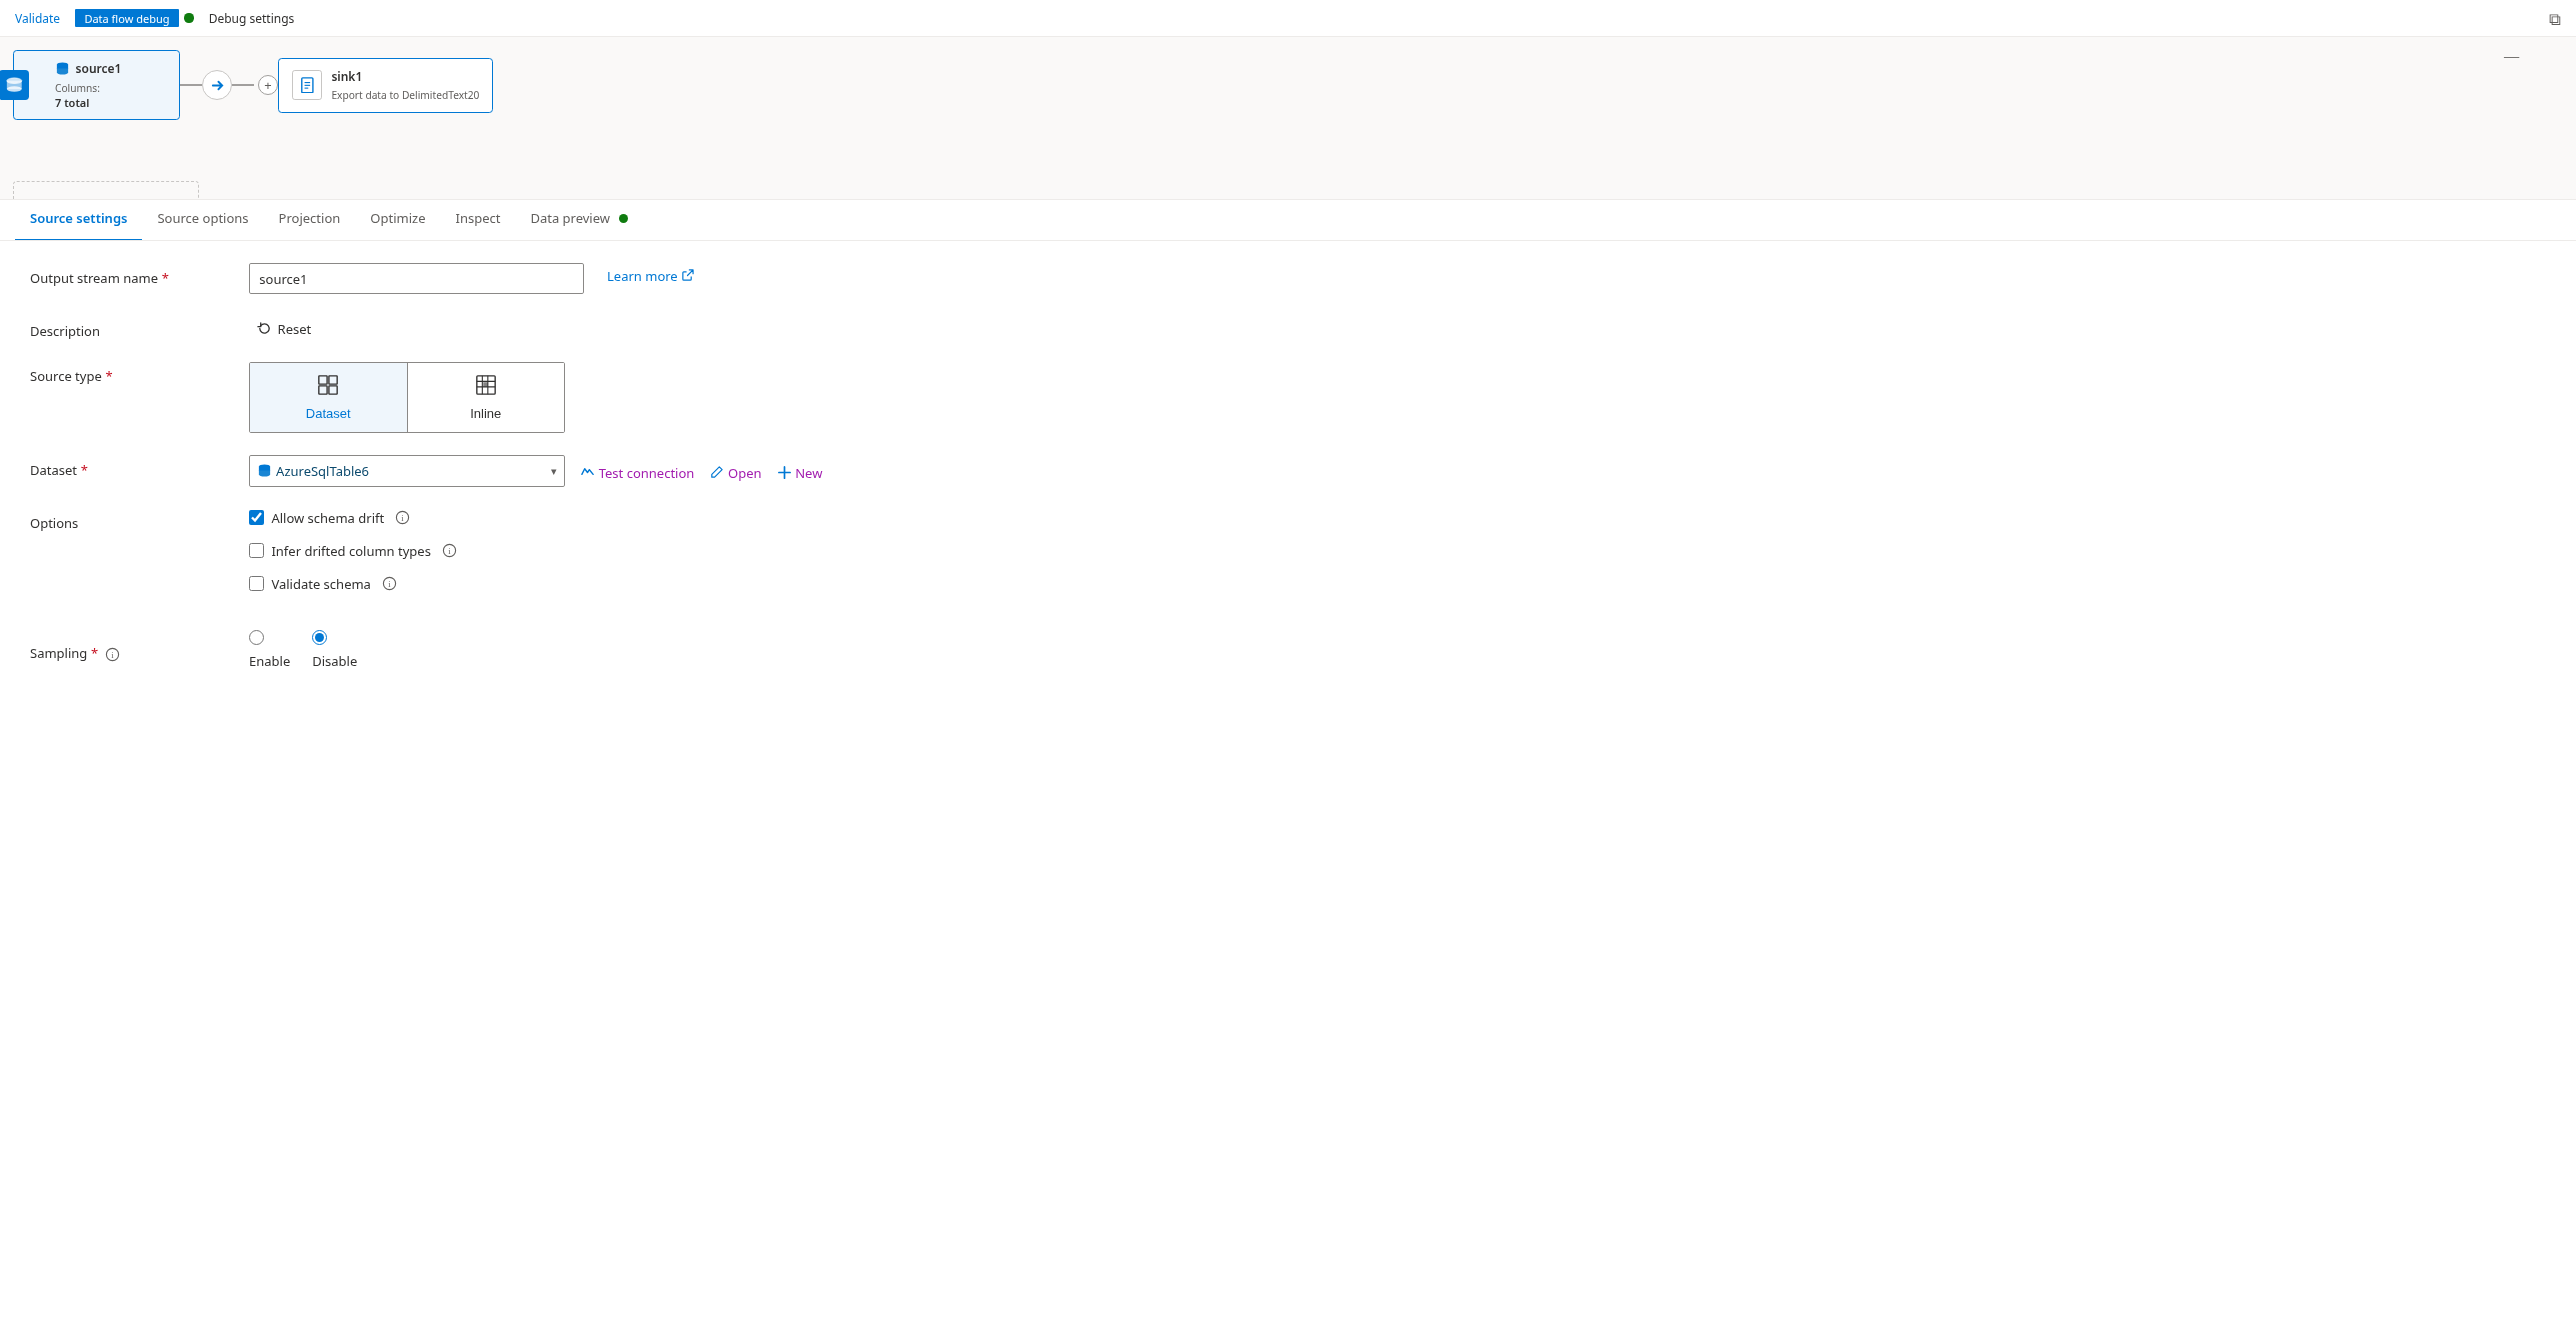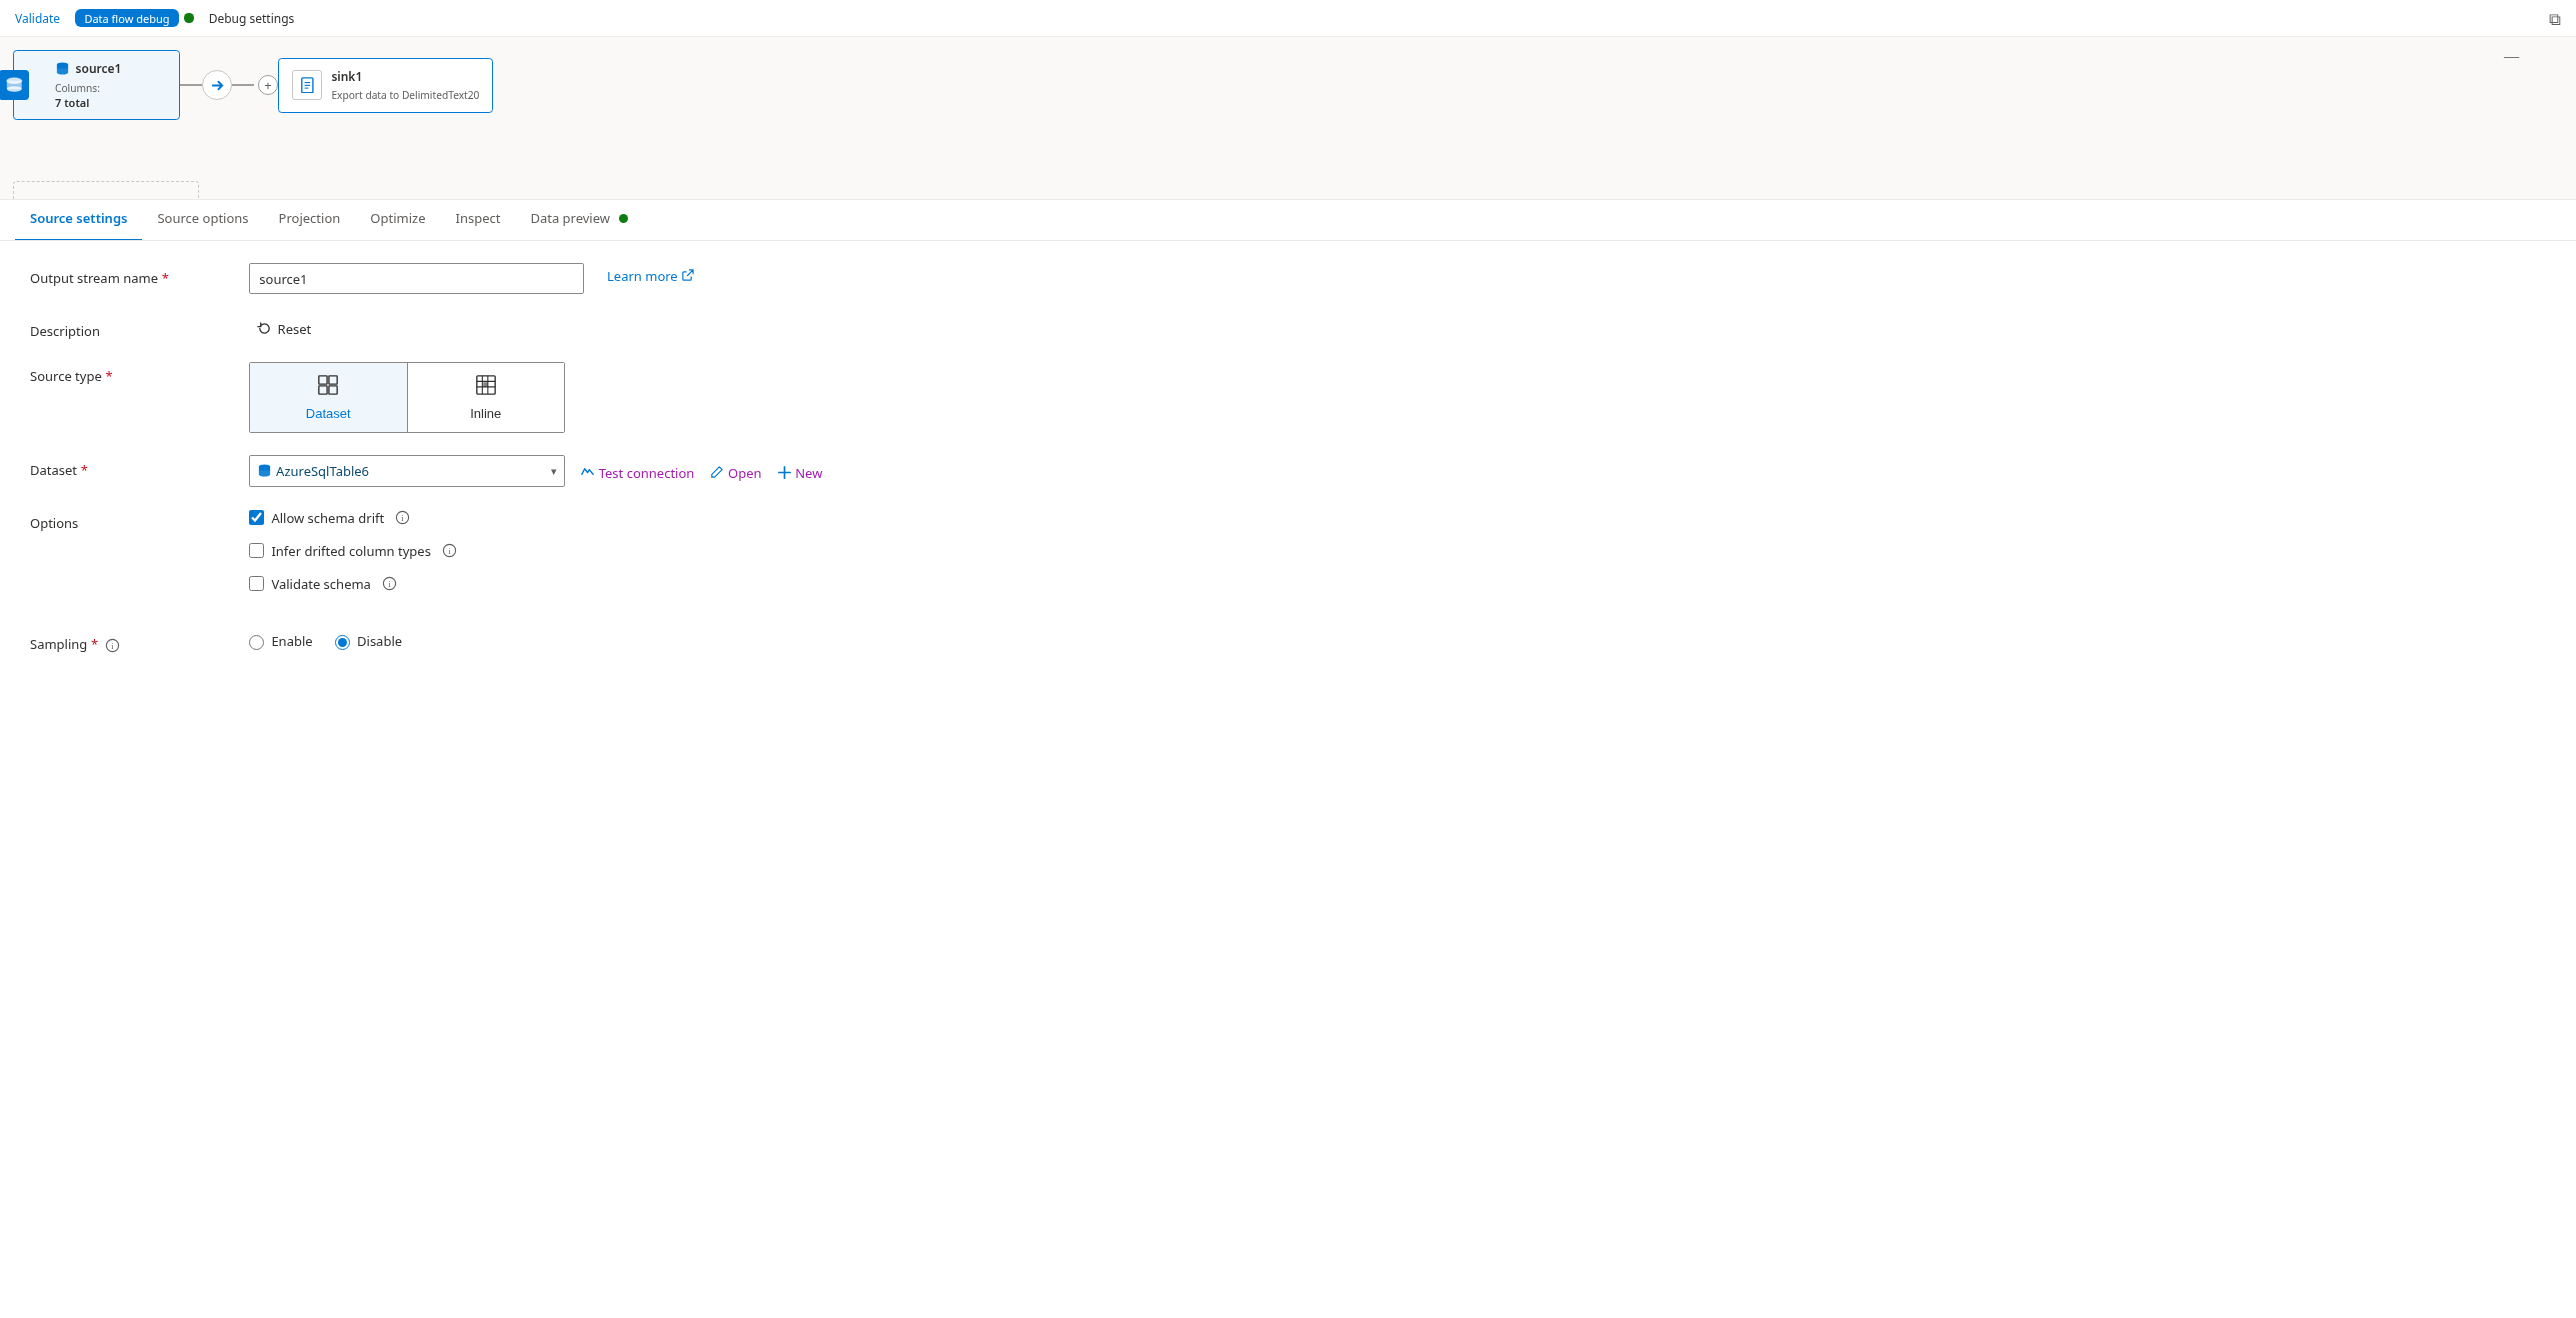--- a/index.html
+++ b/index.html
@@ -29,21 +29,21 @@
       color: #323130;
     }
     .validate-btn {
       color: #0078d4;
       cursor: pointer;
       font-size: 12px;
     }
     .debug-toggle {
       background: #0078d4;
       color: #fff;
-      border-radius: 6px;
+      border-radius: 1px;
       padding: 1.9px 9.3px;
       font-size: 11px;
     }
     .green-dot {
       width: 9.3px; height: 9.3px;
       background: #107c10;
       border-radius: 50%;
       display: inline-block;
     }
     .top-bar-right {
@@ -346,23 +346,24 @@
     .info-icon {
       color: #605e5c;
       font-size: 13px;
       cursor: pointer;
       margin-left: 3.7px;
     }
 
     
     .radio-row {
       display: flex;
-      align-items: flex-end;
+      align-items: flex-start;
       gap: 7.4px;
       font-size: 13px;
+      flex-direction: column;
     }
     .radio-input {
       width: 15px;
       height: 15px;
       accent-color: #0078d4;
       cursor: pointer;
     }
     .radio-group {
       display: flex;
       align-items: center;

